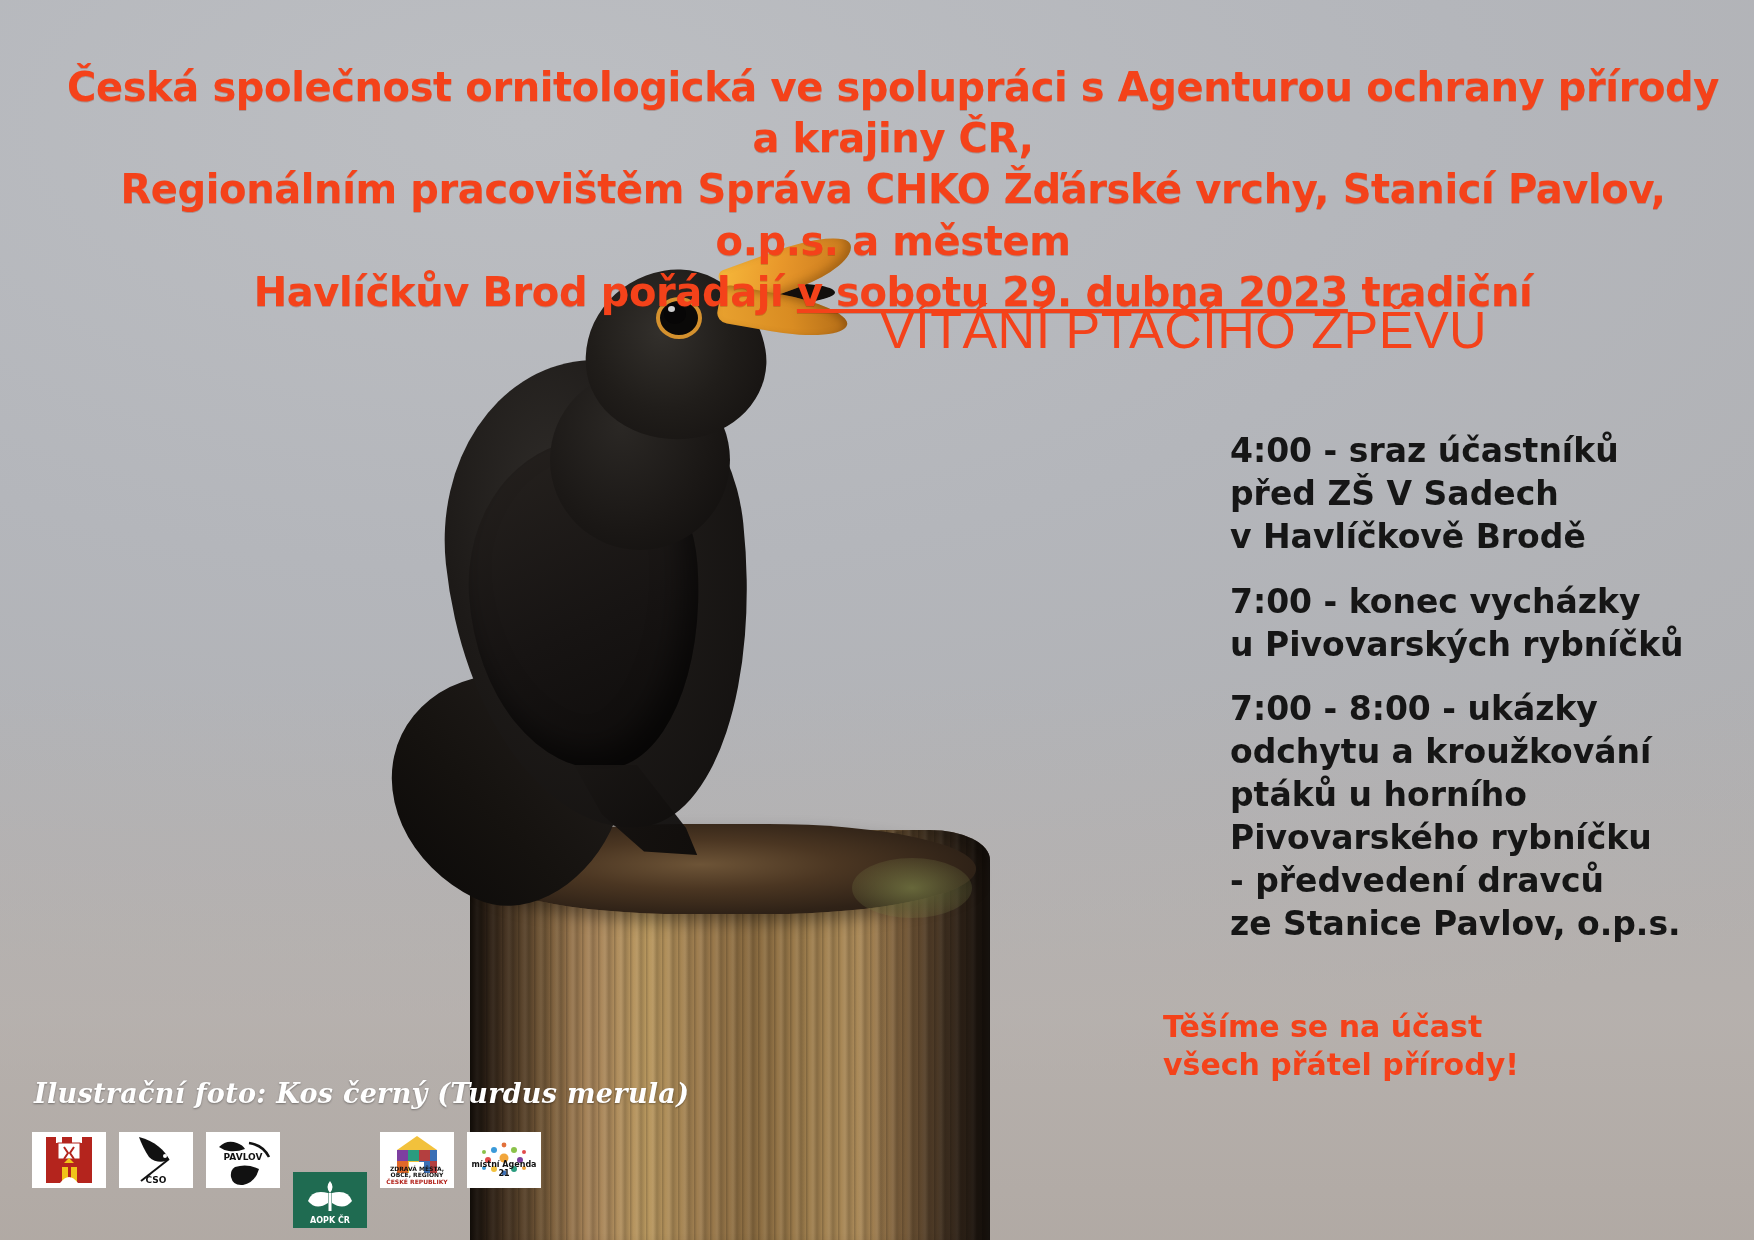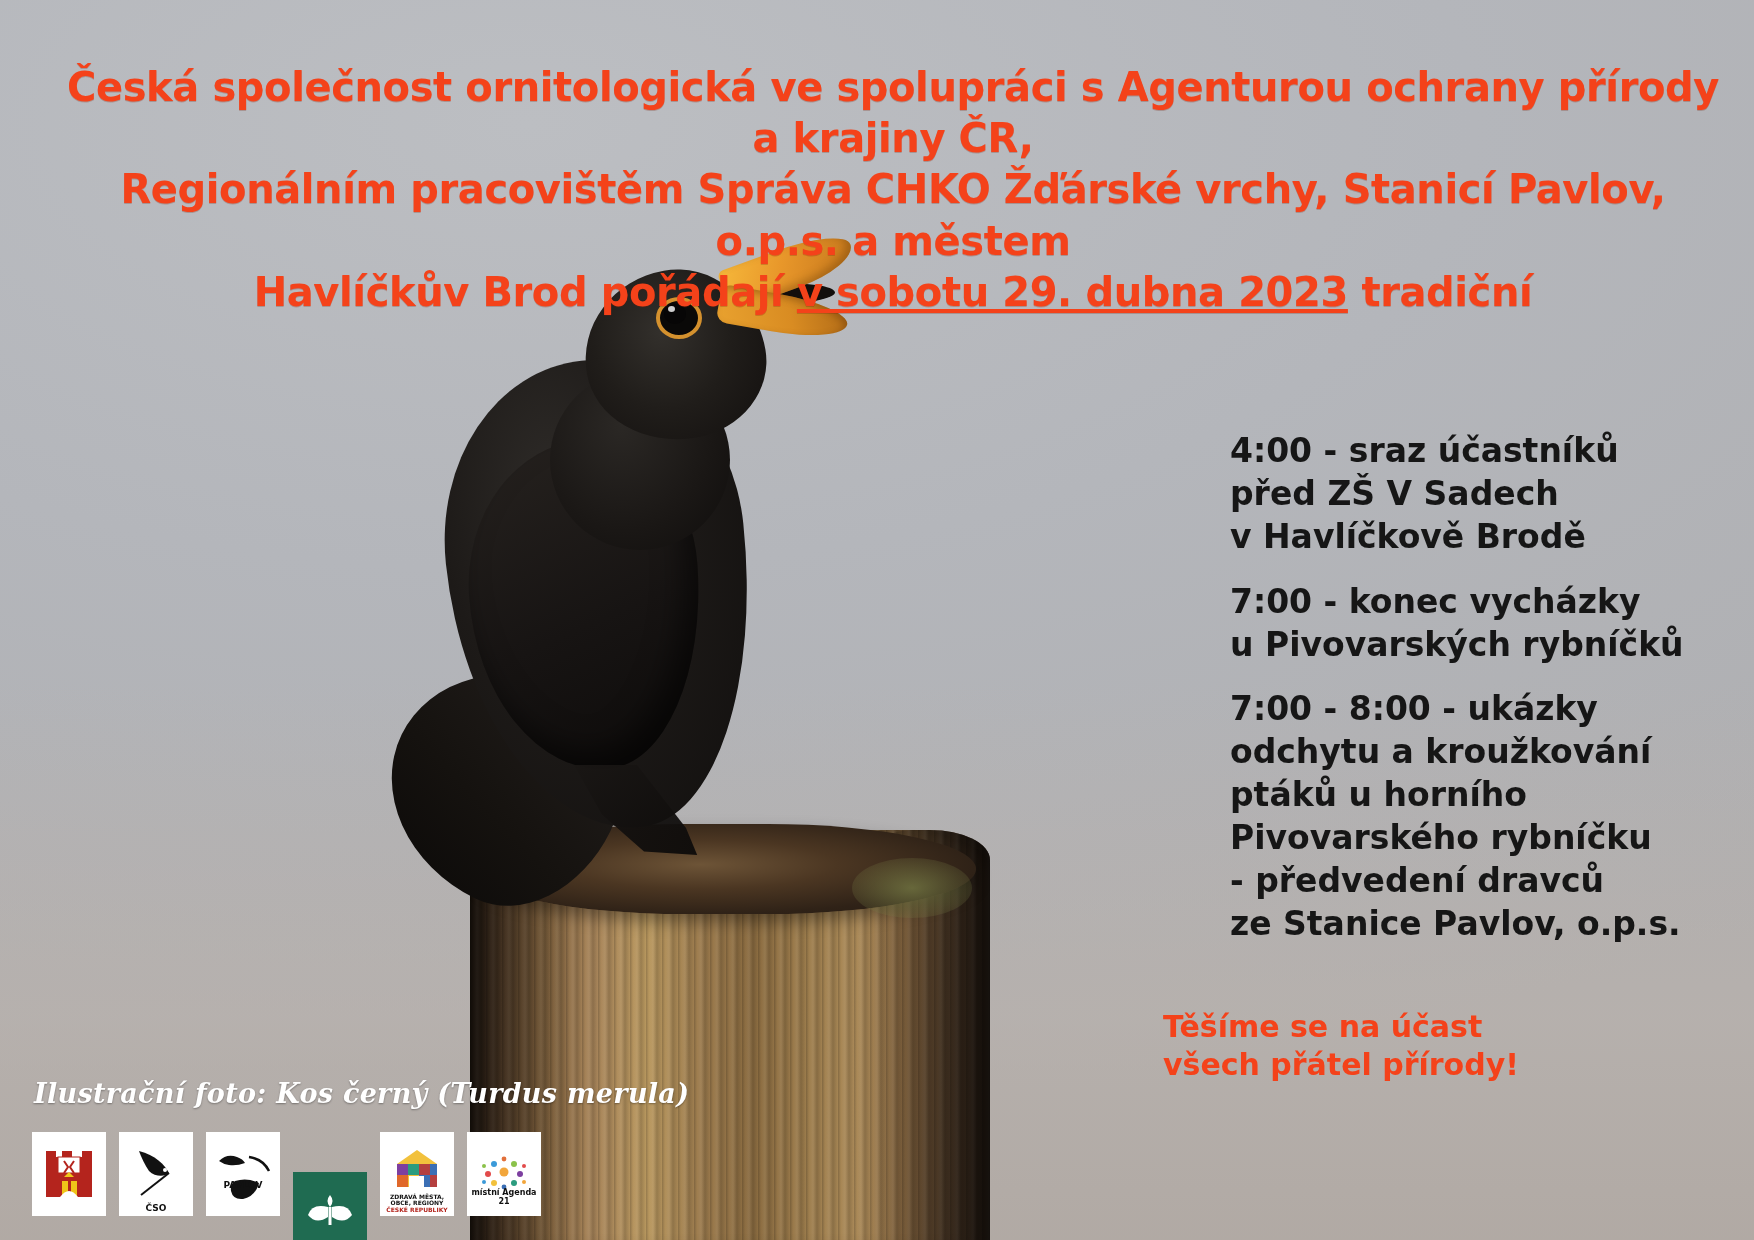--- a/index.html
+++ b/index.html
@@ -265,21 +265,21 @@
   .logos {
     position: absolute;
     left: 32px;
     top: 1132px;
     display: flex;
     align-items: flex-start;
     gap: 13px;
   }
   .logo {
     width: 74px;
-    height: 84px;
+    height: 56px;
     background: #ffffff;
     display: flex;
     align-items: center;
     justify-content: center;
     overflow: hidden;
     position: relative;
   }
   .logo.green { background: #1f6b51; margin-top: 40px; }
   .logo-cap {
     position: absolute;
@@ -326,20 +326,21 @@
     <div class="bird-eye-pupil"></div>
     <div class="bird-eye-glint"></div>
   </div>
 
   <div class="headline">
     <div>Česká společnost ornitologická ve spolupráci s Agenturou ochrany přírody a krajiny ČR,</div>
     <div>Regionálním pracovištěm Správa CHKO Žďárské vrchy, Stanicí Pavlov, o.p.s. a městem</div>
     <div><span>Havlíčkův Brod pořádají </span><u>v sobotu 29. dubna 2023</u><span> tradiční</span></div>
   </div>
 
+  <div class="main-title">VÍTÁNÍ PTAČÍHO ZPĚVU</div>
 
   <div class="schedule">
     <div class="sched-block">
       <div class="sched-line">4:00 - sraz účastníků</div>
       <div class="sched-line">před ZŠ V Sadech</div>
       <div class="sched-line">v Havlíčkově Brodě</div>
     </div>
     <div class="sched-block">
       <div class="sched-line">7:00 - konec vycházky</div>
       <div class="sched-line">u Pivovarských rybníčků</div>

